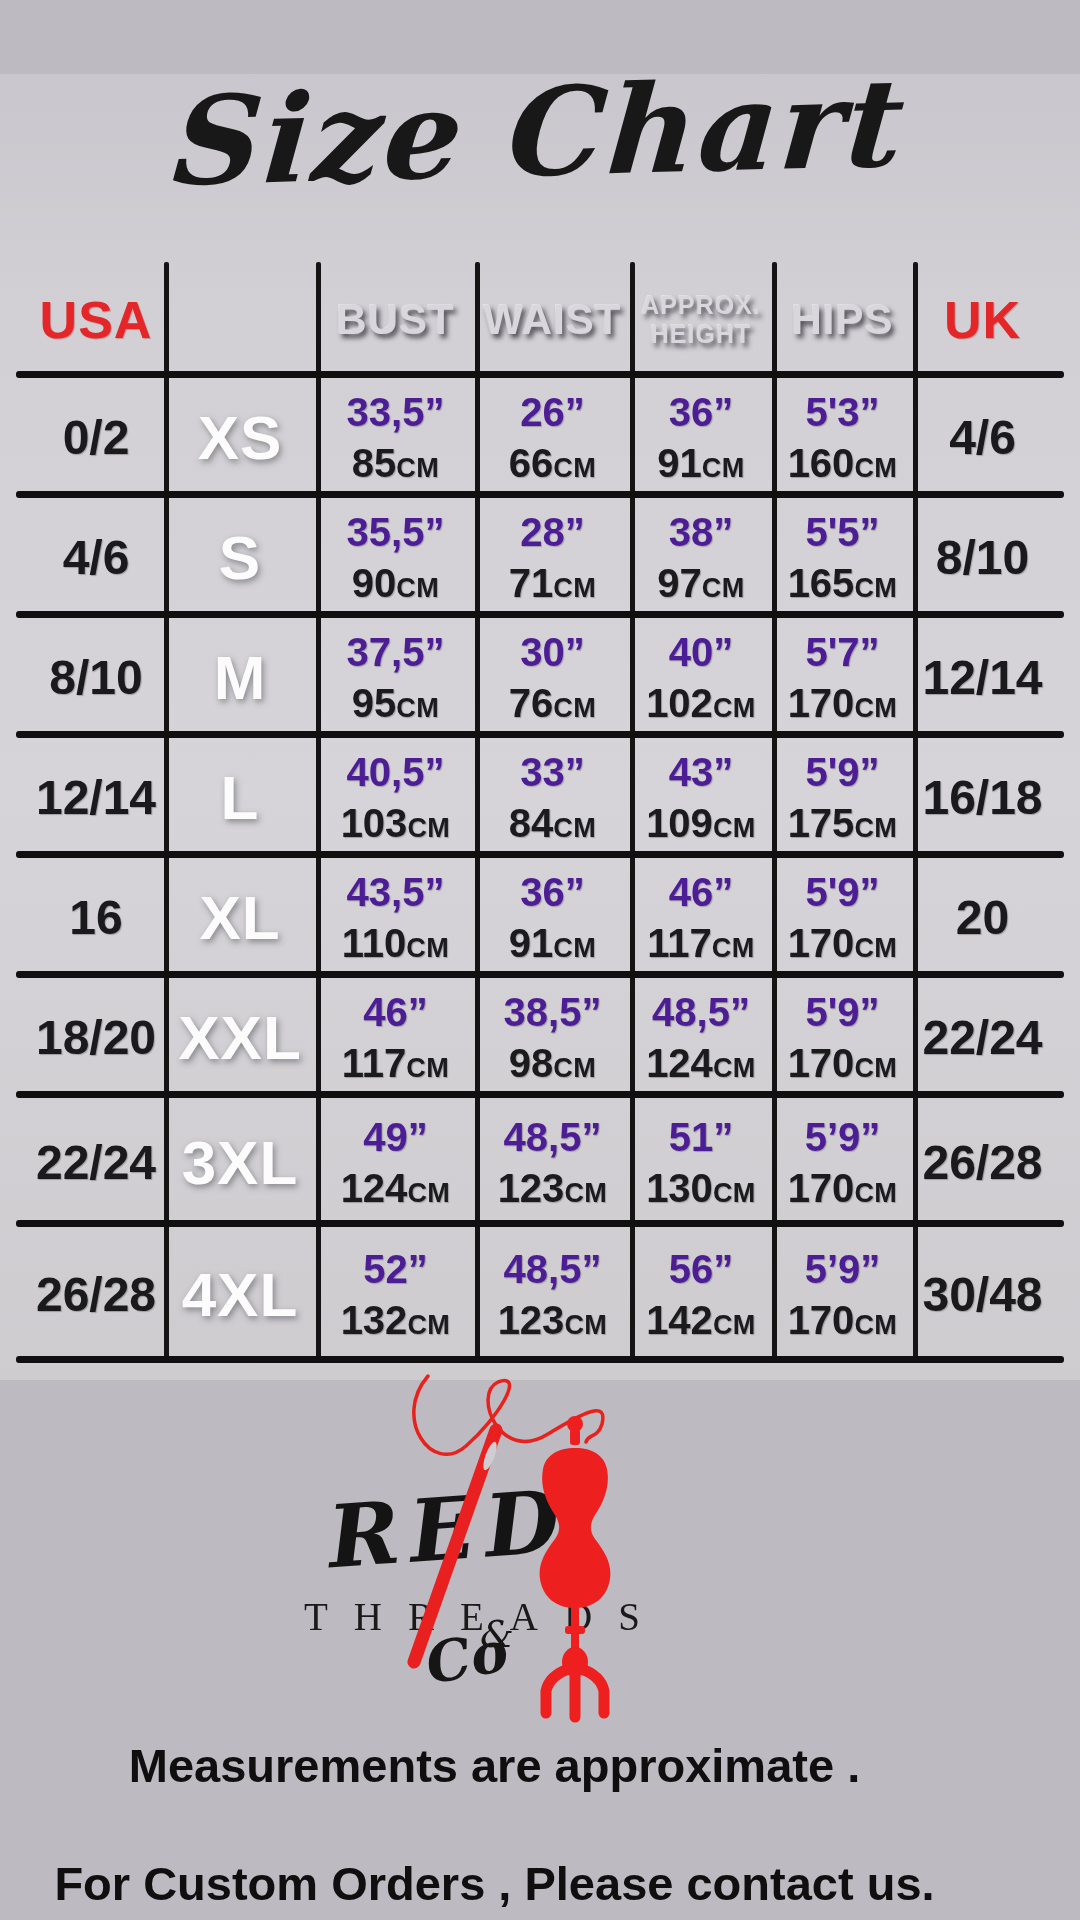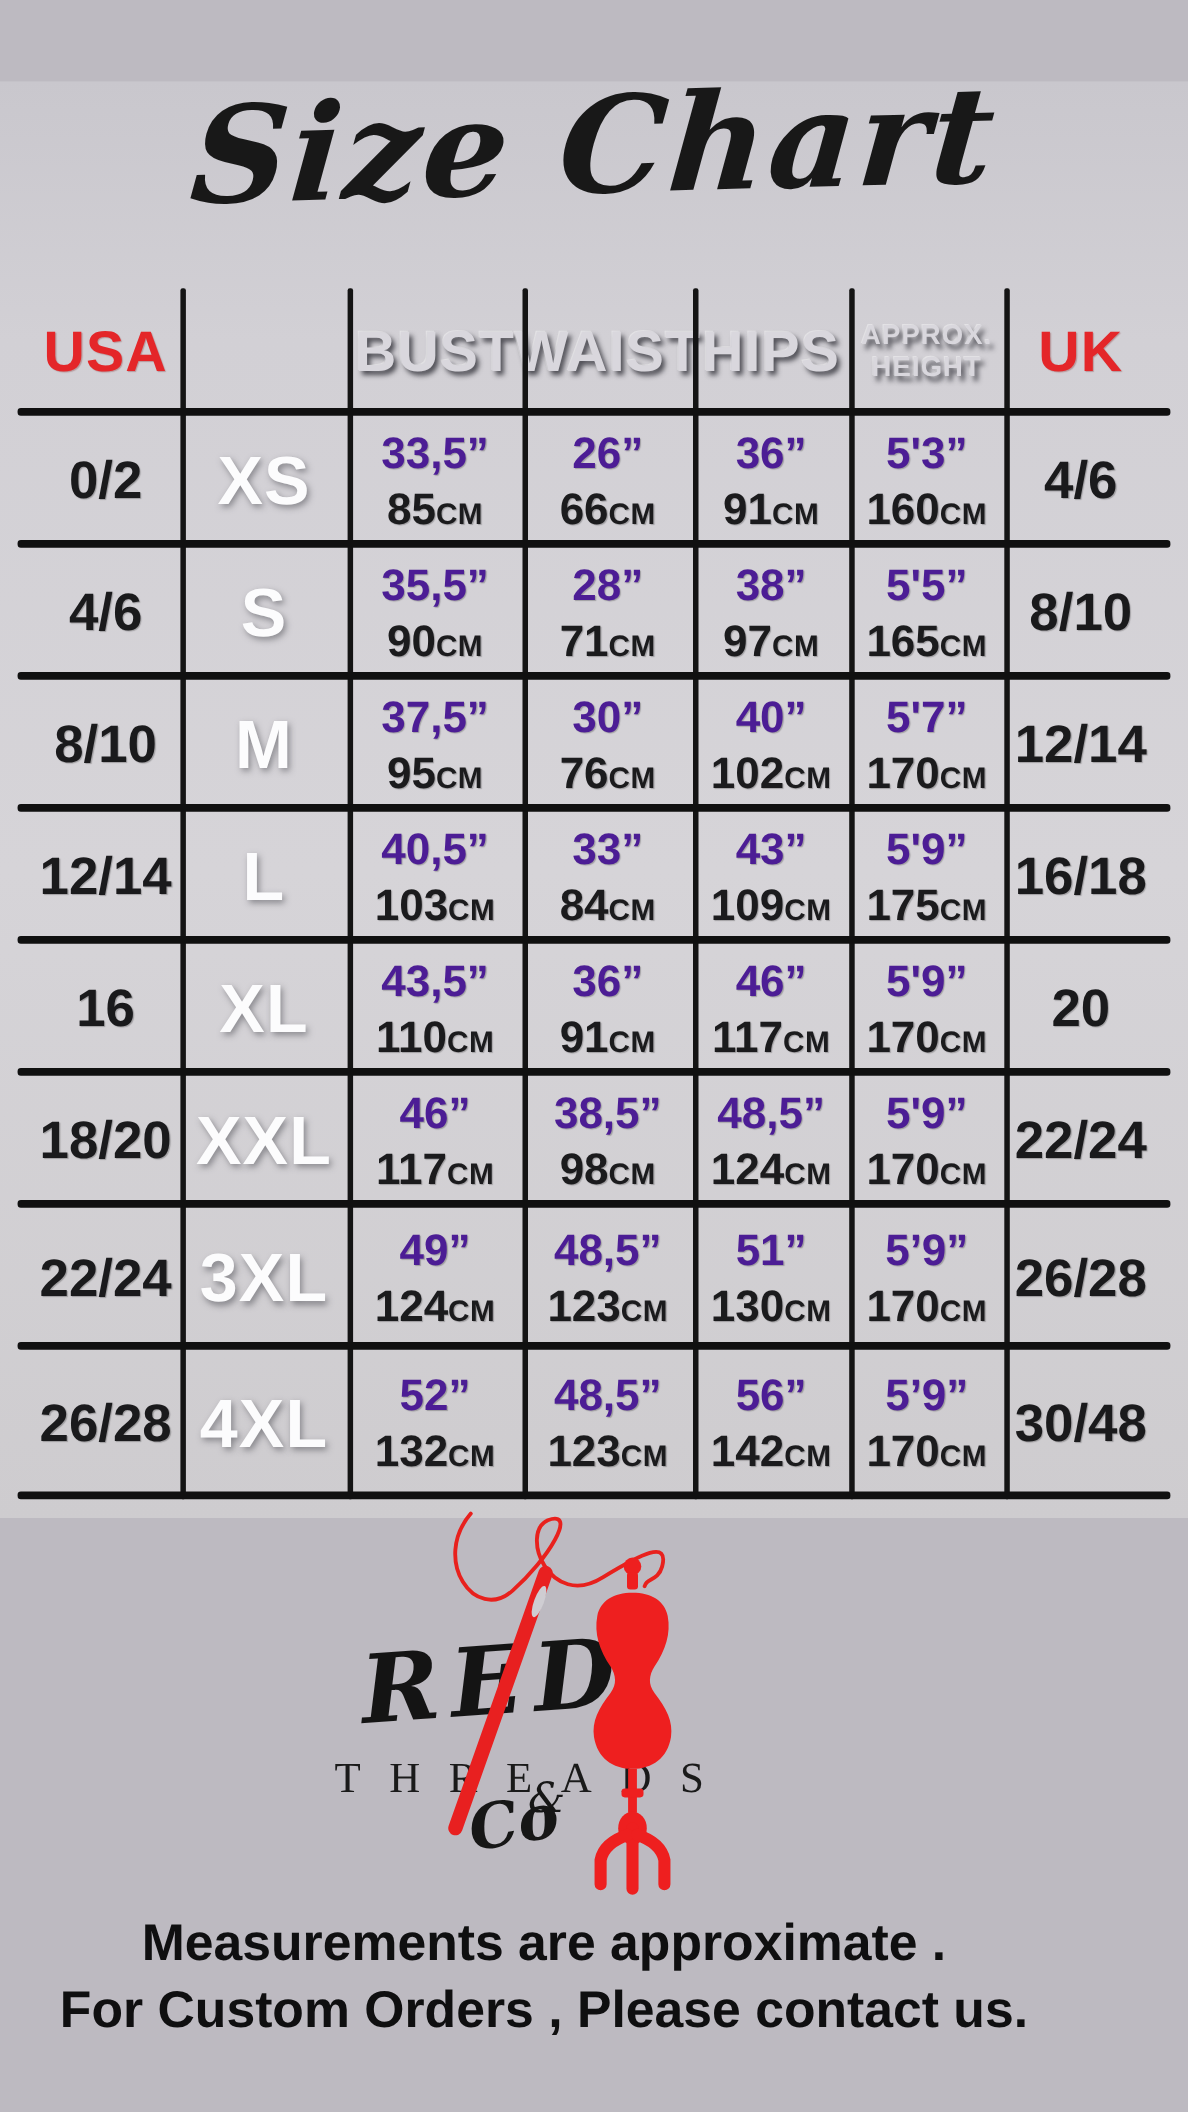--- a/index.html
+++ b/index.html
@@ -28,21 +28,21 @@
     grid-template-rows:116px 120px 120px 120px 120px 120px 120px 129px 136px;
     text-align:center;
   }
   .vline{position:absolute;top:262px;width:5px;height:1101px;background:#141414;border-radius:2px;}
   .v1{left:164px}.v2{left:316px}.v3{left:475px}.v4{left:630px}.v5{left:772px}.v6{left:913px}
   .hline{position:absolute;left:16px;width:1048px;height:7px;background:#101010;border-radius:3px;}
   .hl1{top:371px}.hl2{top:491px}.hl3{top:611px}.hl4{top:731px}.hl5{top:851px}
   .hl6{top:971px}.hl7{top:1091px}.hl8{top:1220px}.hl9{top:1356px}
   .cell{display:flex;flex-direction:column;align-items:center;justify-content:center;line-height:1.12;}
   .h-red{font-size:52px;font-weight:800;color:#e42629;letter-spacing:1px;text-shadow:1px 1px 1px rgba(120,20,20,.3);}
-  .h-emb{font-size:52px;font-weight:800;color:#d9d7dd;letter-spacing:1px;
+  .h-emb{font-size:42px;font-weight:800;color:#d9d7dd;letter-spacing:1px;
     text-shadow:3px 4px 5px rgba(45,45,52,.8), -1px -1px 0 rgba(255,255,255,.4);}
   .h-approx{font-size:25px;line-height:1.15;}
   .v-usauk{font-size:48px;font-weight:700;color:#1a1a1c;text-shadow:1px 1px 1px rgba(0,0,0,.25);}
   .v-size{font-size:62px;font-weight:800;color:#fcfcfd;letter-spacing:1px;
     text-shadow:2px 3px 6px rgba(95,95,102,.65);}
   .m .in{font-size:40px;font-weight:700;color:#4c1d95;text-shadow:1px 1px 1px rgba(0,0,0,.25);}
   .m .cm{font-size:40px;font-weight:700;color:#1b1b1d;margin-top:6px;text-shadow:1px 1px 1px rgba(0,0,0,.25);}
   .m .u{font-size:27px;font-weight:700;letter-spacing:.5px;}
   
   .logo{position:absolute;left:300px;top:1372px;width:420px;height:360px;}
@@ -62,40 +62,40 @@
   }
   .logo-co{
     position:absolute;left:126px;top:252px;z-index:2;
     font-family:"DejaVu Serif",serif;font-style:italic;font-weight:bold;
     font-size:56px;color:#161616;transform:rotate(-10deg);
   }
   
   .note{position:absolute;left:0;width:989px;text-align:center;
     font-size:47px;font-weight:700;color:#0f0f10;letter-spacing:0;}
   .note1{top:1738px}
-  .note2{top:1799px}
+  .note2{top:1856px}
 </style>
 </head>
 <body>
 
 <div class="panel"></div>
 
 <div class="title">Size Chart</div>
 
 <div class="tbl">
 
   <div class="cell h-red">USA</div>
   <div class="cell"></div>
   <div class="cell h-emb">BUST</div>
   <div class="cell h-emb">WAIST</div>
-  <div class="cell h-emb">HIPS</div>
   <div class="cell h-emb h-approx">
     <span>APPROX.</span>
     <span>HEIGHT</span>
   </div>
+  <div class="cell h-emb">HIPS</div>
   <div class="cell h-red">UK</div>
 
   <div class="cell v-usauk">0/2</div>
   <div class="cell v-size">XS</div>
   <div class="cell m">
     <div class="in">33,5”</div>
     <div class="cm"><span>85</span><span class="u">CM</span></div>
   </div>
   <div class="cell m">
     <div class="in">26”</div>

